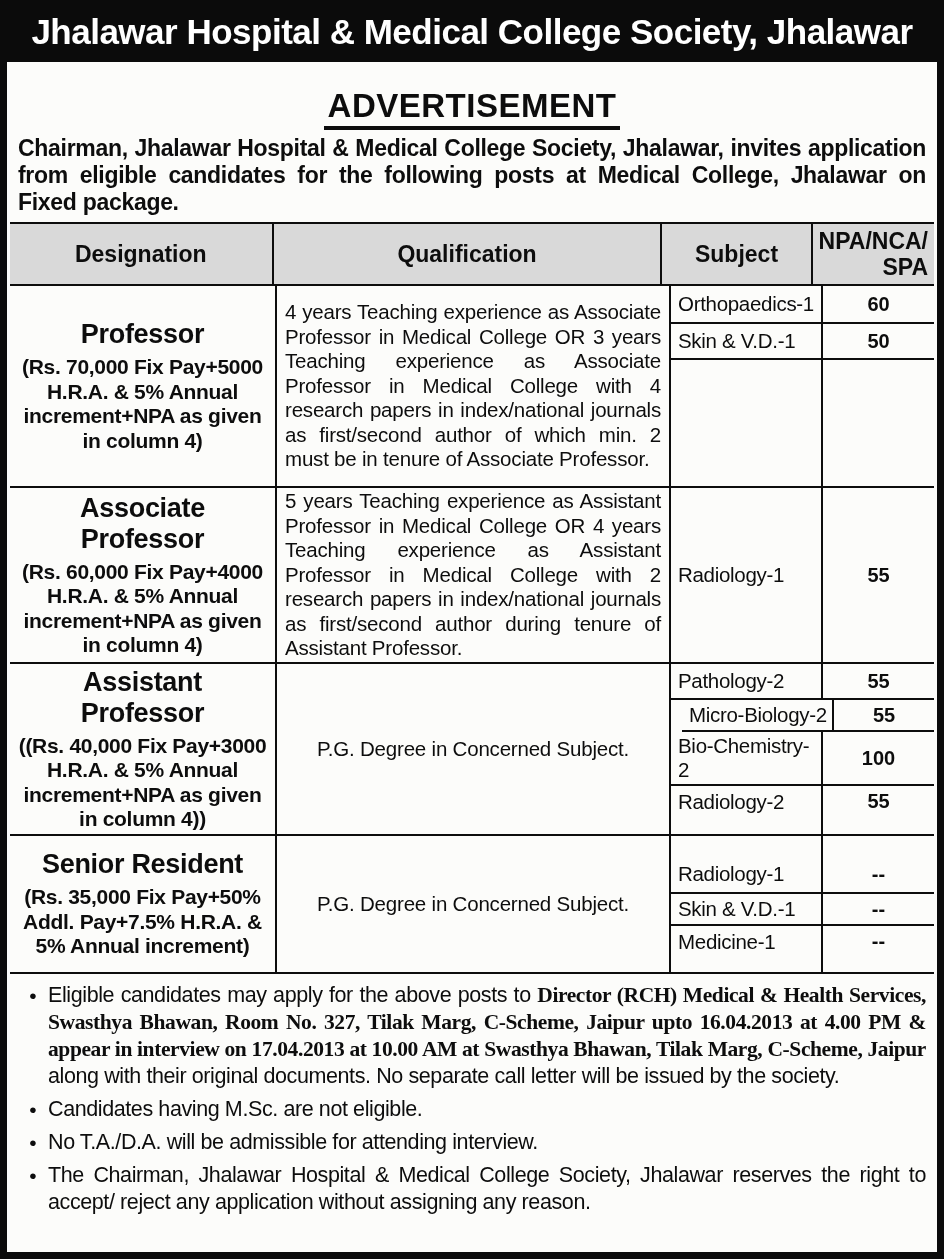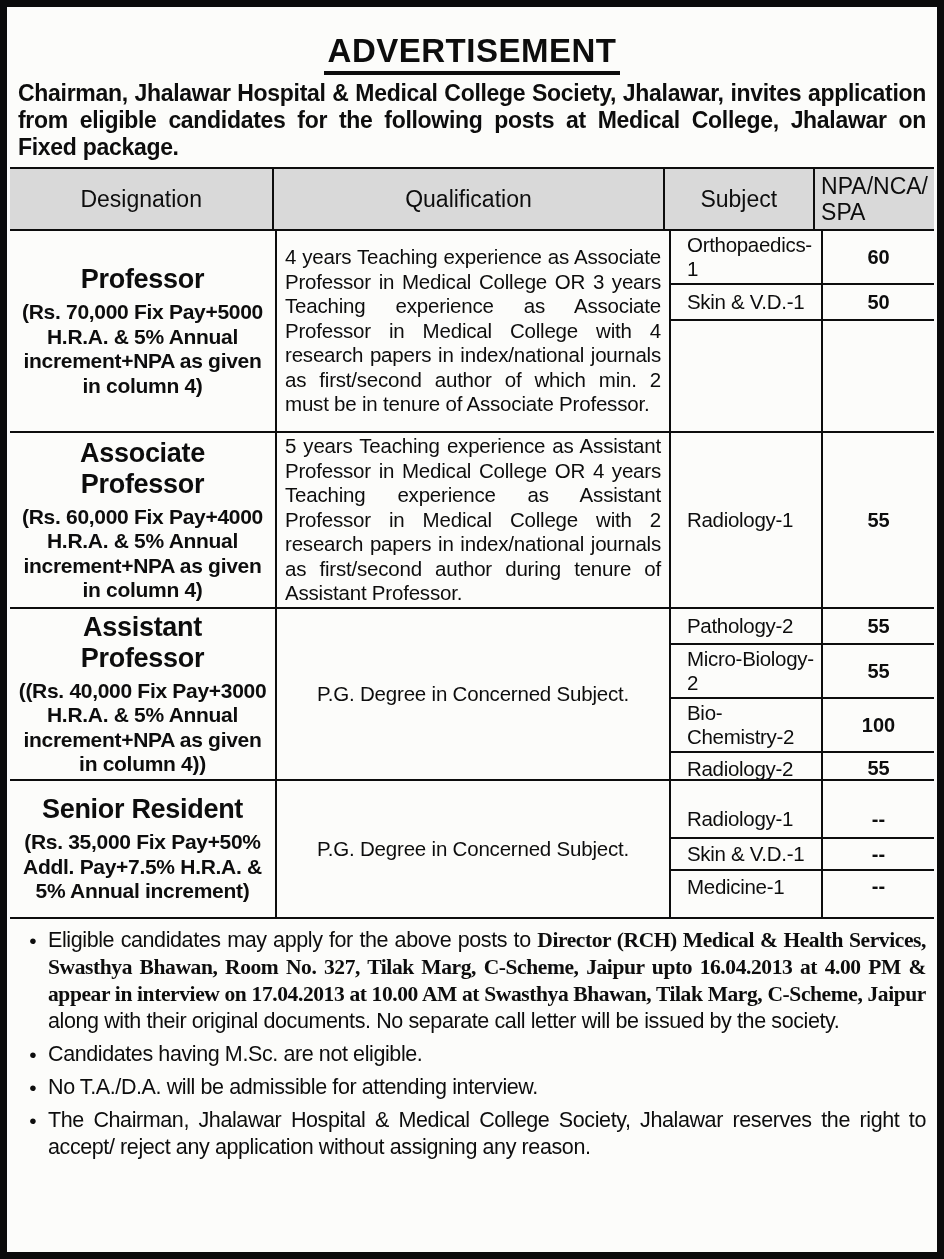--- a/index.html
+++ b/index.html
@@ -45,52 +45,52 @@
 
   .c-des  { width: 267px; border-right: 2px solid #0d0d0d;
             display: flex; flex-direction: column; justify-content: center;
             text-align: center; padding: 4px 8px; }
   .c-qual { width: 394px; border-right: 2px solid #0d0d0d;
             display: flex; flex-direction: column; justify-content: center;
             padding: 4px 8px; }
   .c-subs { flex: 1; display: flex; flex-direction: column; }
 
   .thead { background: #d9d9d9; height: 62px; }
-  .thead .hc { font-weight: normal; font-size: 23px; display: flex;
-               align-items: center; justify-content: center; text-align: left;
+  .thead .hc { font-weight: bold; font-size: 23px; display: flex;
+               align-items: center; justify-content: center; text-align: right;
                line-height: 26px; }
   .h-des  { width: 267px; border-right: 2px solid #0d0d0d; }
   .h-qual { width: 394px; border-right: 2px solid #0d0d0d; }
   .h-sub  { width: 152px; border-right: 2px solid #0d0d0d; }
   .h-npa  { flex: 1; padding: 0 6px; }
 
   .des-title { font-weight: bold; font-size: 27px; letter-spacing: -0.3px; margin-bottom: 5px; }
   .des-detail { font-weight: bold; font-size: 21px; line-height: 24.5px; letter-spacing: -0.3px; }
 
   .qual-text { font-size: 20.5px; line-height: 24.5px; text-align: justify; letter-spacing: -0.2px; }
   .qual-center { text-align: center; }
 
   .subrow { display: flex; flex: 1; }
   .subrow:not(:last-child) { border-bottom: 2px solid #0d0d0d; }
   .sub-name { width: 152px; border-right: 2px solid #0d0d0d;
-              display: flex; align-items: center; padding: 2px 4px 2px 16px;
+              display: flex; align-items: center; padding: 2px 4px 2px 7px;
               font-size: 20.5px; letter-spacing: -0.3px; }
   .sub-npa  { flex: 1; display: flex; align-items: center; justify-content: center;
               font-weight: bold; font-size: 20px; }
 
   .row-professor { height: 202px; }
   .row-professor .subrow:nth-child(1) { flex: 0 0 38px; }
   .row-professor .subrow:nth-child(2) { flex: 0 0 36px; }
   .row-professor .subrow:nth-child(3) { flex: 1 1 auto; }
 
   .row-associate { height: 176px; }
 
   .row-assistant { height: 172px; }
   .row-assistant .subrow:nth-child(1) { flex: 0 0 36px; }
-  .row-assistant .subrow:nth-child(2) { flex: 0 0 32px; }
+  .row-assistant .subrow:nth-child(2) { flex: 0 0 32px; margin-left: 11px; }
   .row-assistant .subrow:nth-child(3) { flex: 0 0 34px; }
   .row-assistant .subrow:nth-child(4) { flex: 1 1 auto; }
   .row-assistant .subrow:nth-child(4) .sub-name,
   .row-assistant .subrow:nth-child(4) .sub-npa { align-items: flex-start; padding-top: 4px; }
 
   .row-senior { height: 138px; }
   .row-senior .subrow:nth-child(1) { flex: 1 1 auto; }
   .row-senior .subrow:nth-child(1) .sub-name,
   .row-senior .subrow:nth-child(1) .sub-npa { align-items: flex-end; padding-bottom: 6px; }
   .row-senior .subrow:nth-child(2) { flex: 0 0 32px; }
@@ -110,20 +110,21 @@
   .bullet-marker { flex: 0 0 30px; text-align: center; font-size: 21px; line-height: 27px; }
   .bullet-text { flex: 1; font-size: 21.5px; line-height: 27px; letter-spacing: -0.4px;
                  text-align: justify; }
   .bold { font-weight: bold; font-family: Liberation Serif, serif; }
 </style>
 </head>
 <body>
 
 <div class="ad">
 
+  <div class="titlebar">Jhalawar Hospital &amp; Medical College Society, Jhalawar</div>
 
   <div class="content">
 
     <div class="adv-title-wrap">
       <span class="adv-title">ADVERTISEMENT</span>
     </div>
 
     <div class="intro">Chairman, Jhalawar Hospital &amp; Medical College Society, Jhalawar, invites application from eligible candidates for the following posts at Medical College, Jhalawar on Fixed package.</div>
 
     <div class="jtable">

